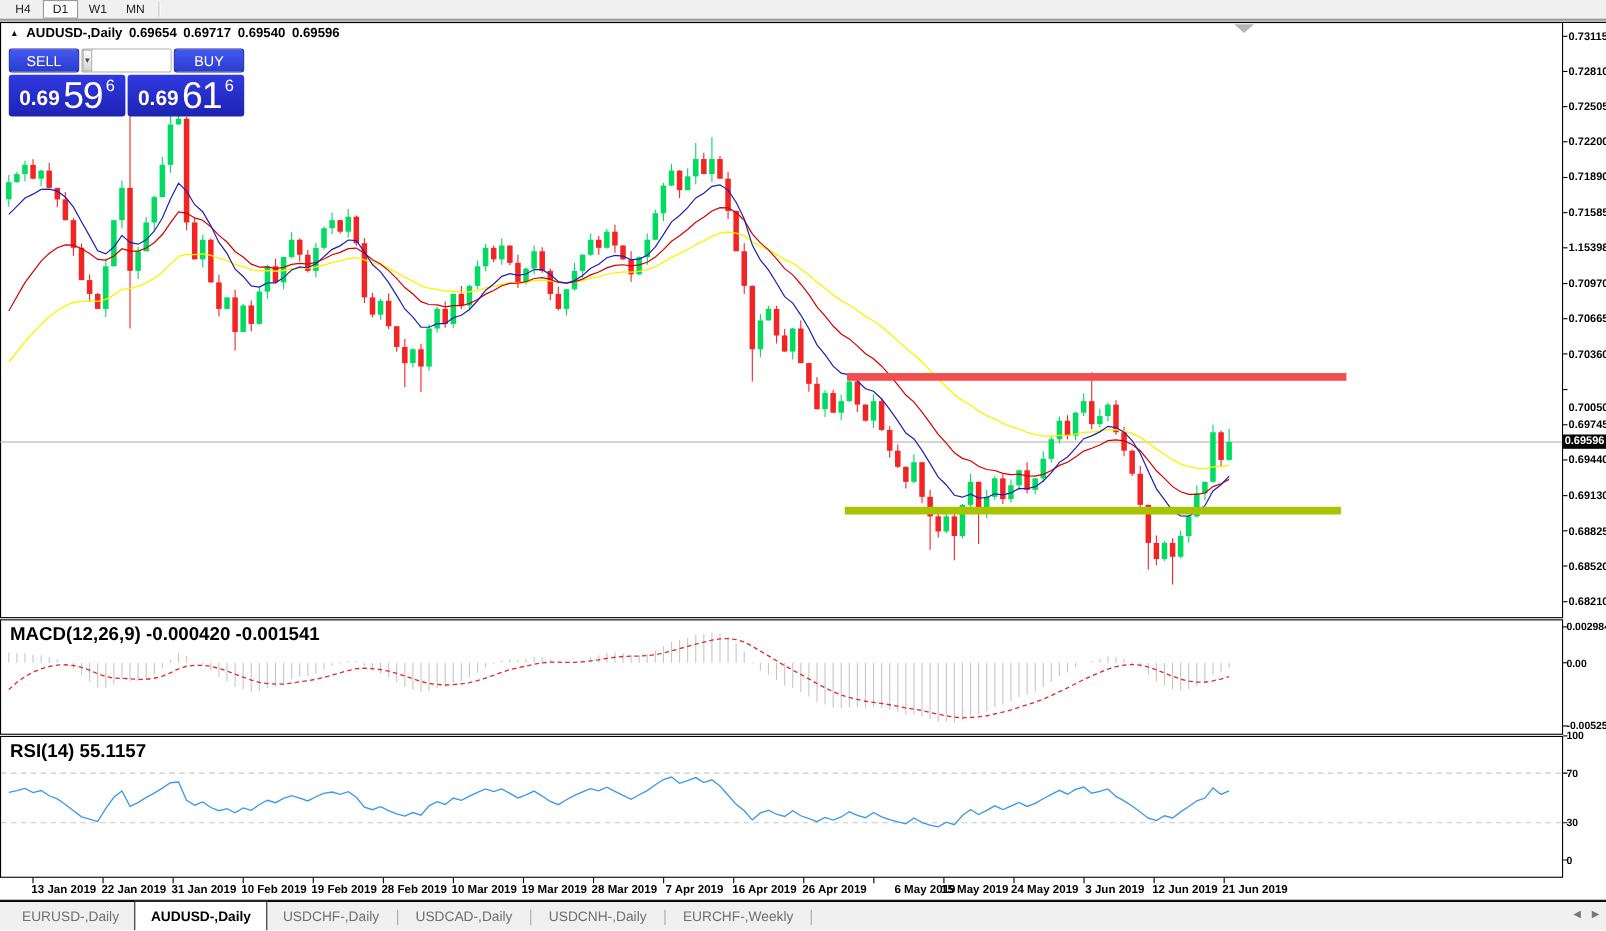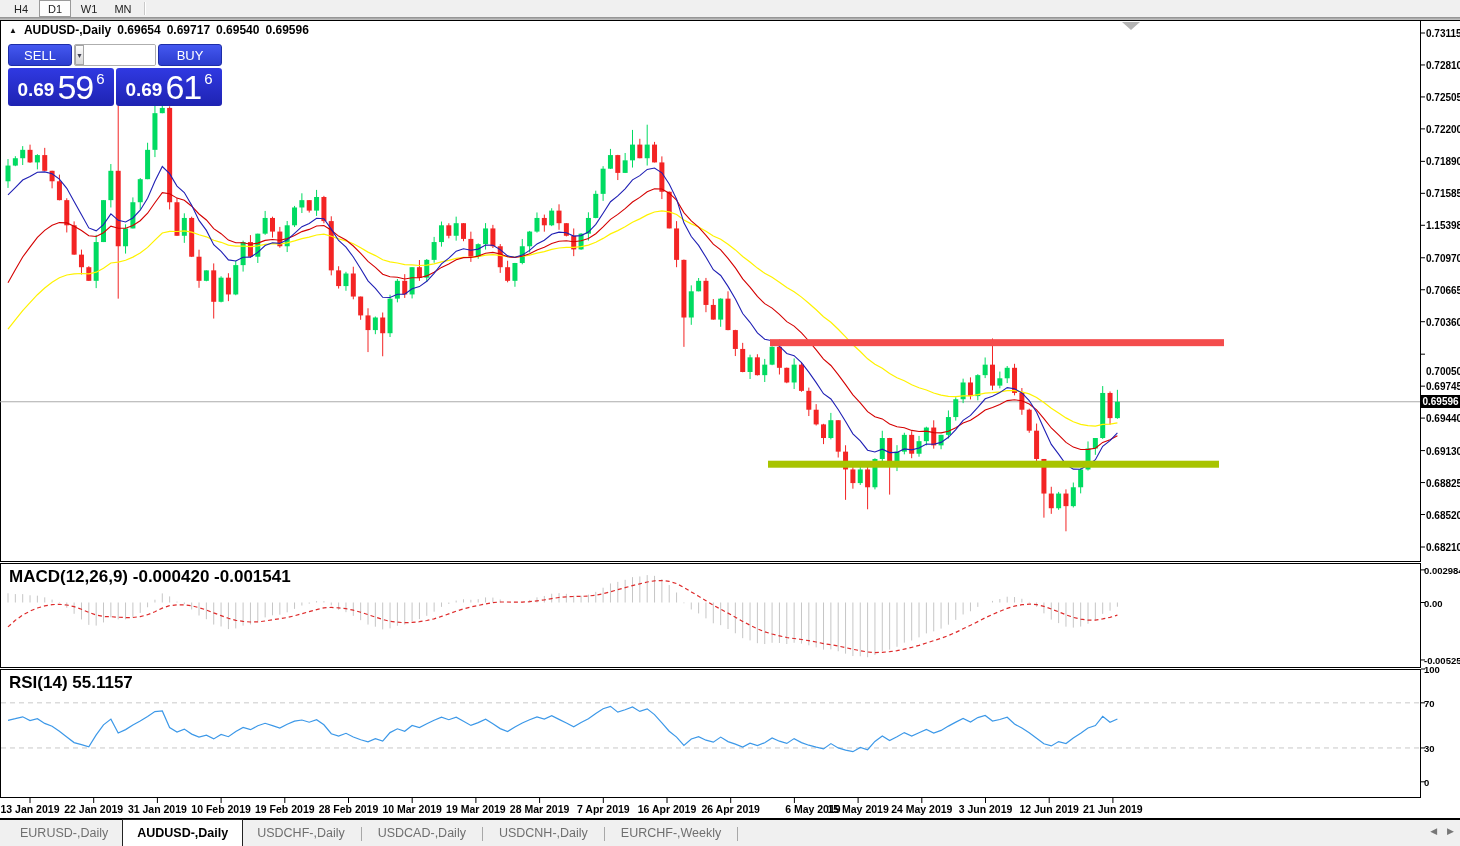--- a/index.html
+++ b/index.html
@@ -46,21 +46,21 @@
   
   .axis-label{position:absolute;left:1426px;width:34px;font-size:10px;font-weight:700;color:#000;
               white-space:nowrap;z-index:3;}
   .ind-axis-label{position:absolute;left:1424px;width:36px;font-size:9.5px;font-weight:700;color:#000;
                   white-space:nowrap;z-index:3;}
   .cur-price-box{position:absolute;left:1421px;width:39px;height:13px;background:#000;color:#fff;
                  font-size:10px;font-weight:700;display:flex;align-items:center;justify-content:center;
                  z-index:3;}
   .pane-label{position:absolute;left:9px;z-index:3;font-size:17px;font-weight:700;color:#000;white-space:nowrap;}
   .date-label{position:absolute;transform:translateX(-50%);font-size:10.5px;font-weight:700;color:#000;
-              white-space:nowrap;z-index:3;top:803px;}
+              white-space:nowrap;z-index:3;top:803px;margin-left:28px;}
 
   
   .tabbar{position:absolute;left:0;top:819px;width:1460px;height:27px;background:#f0f0f0;
           border-top:1px solid #000;display:flex;align-items:center;z-index:5;}
   .tab{padding:5px 14px 6px 14px;font-size:12.5px;color:#6f6f6f;white-space:nowrap;cursor:pointer;}
   .tab.active{background:#fff;color:#000;font-weight:700;border:1px solid #222;border-bottom:none;
               position:relative;top:-1px;padding-top:6px;}
   .tab-sep{width:1px;height:14px;background:#a8a8a8;margin:0 2px;}
   .tab-scroll{position:absolute;right:6px;top:6px;display:flex;gap:10px;z-index:6;}
   .tab-scroll span{font-size:9px;color:#777;cursor:pointer;}

